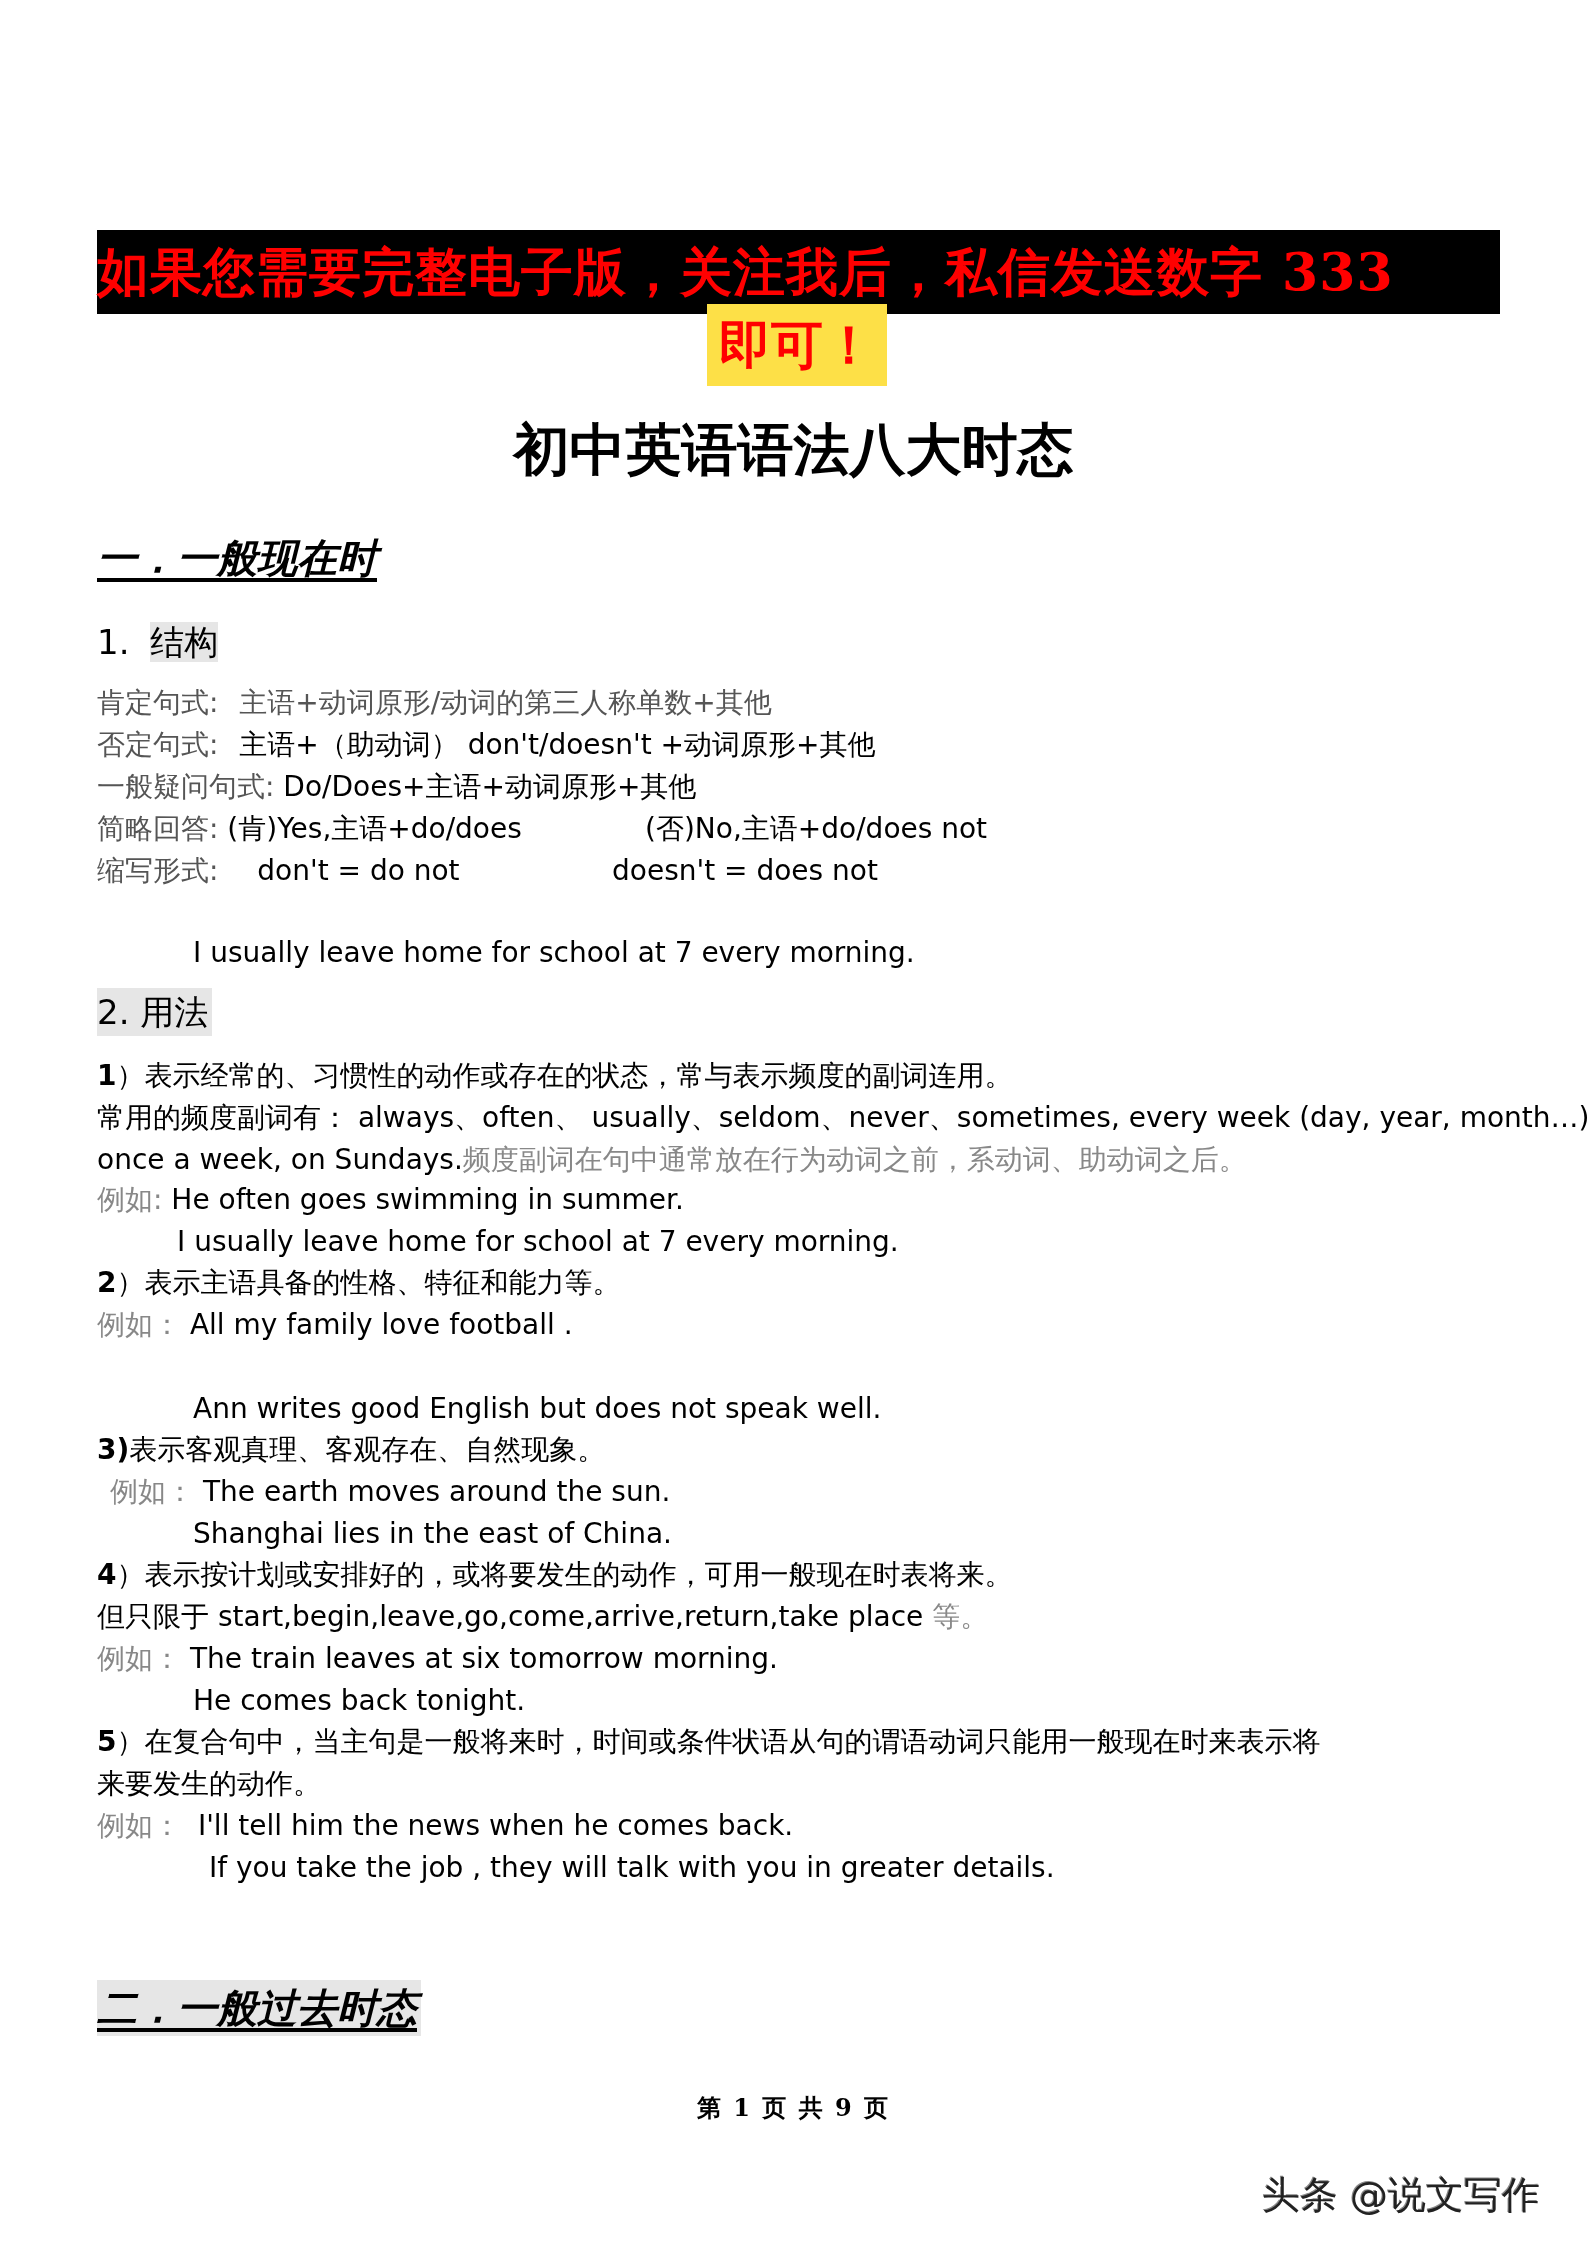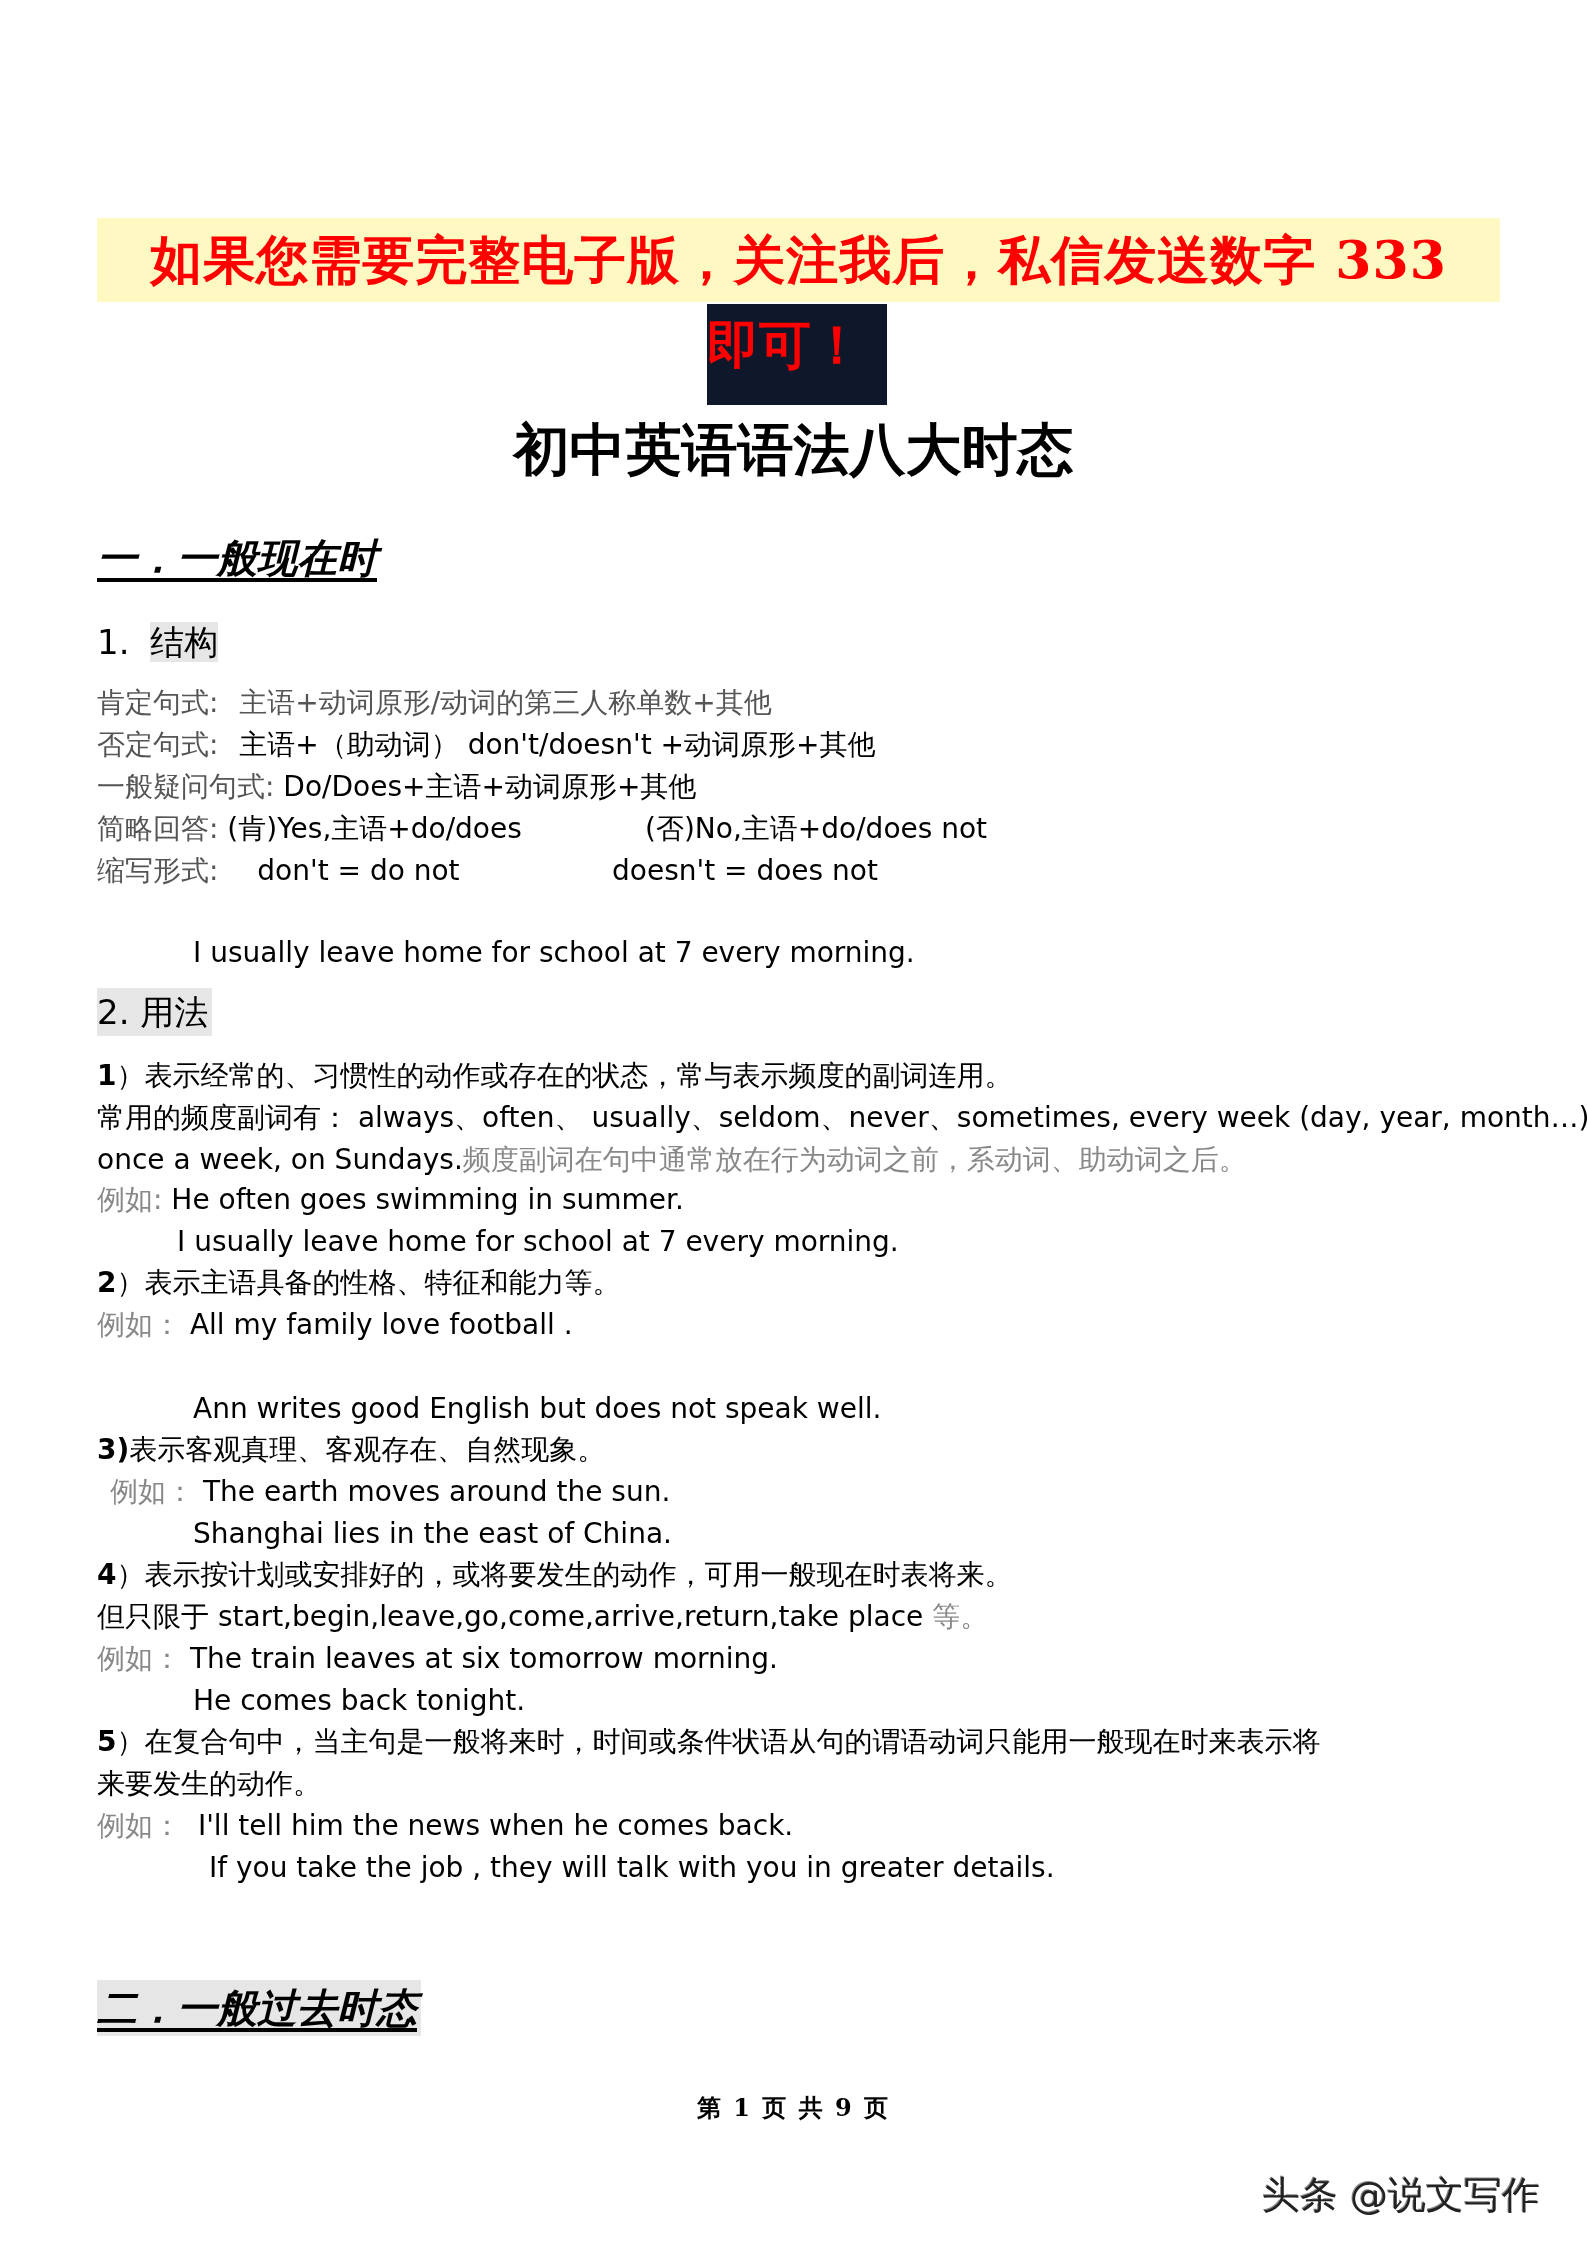--- a/index.html
+++ b/index.html
@@ -5,29 +5,29 @@
     html, body { margin: 0; padding: 0; background: #ffffff; }
     body {
       width: 1587px; height: 2245px; position: relative; overflow: hidden;
       font-family: "DejaVu Sans", "Liberation Sans", sans-serif; color: #000;
     }
     .page { position: absolute; left: 0; top: 0; width: 1587px; height: 2245px; }
     .abs { position: absolute; white-space: nowrap; }
 
     
     .promo-line1 {
-      left: 97px; top: 218px; width: 1403px; height: 84px;
-      background: #fef9c3; color: #ff0000; font-weight: bold;
-      font-size: 52px; line-height: 84px; text-align: center;
+      left: 97px; top: 230px; width: 1403px; height: 84px;
+      background: #000000; color: #ff0000; font-weight: bold;
+      font-size: 52px; line-height: 84px; 
       font-family: "DejaVu Serif", "Liberation Serif", serif; letter-spacing: 1px;
     }
     .promo-line2 {
-      left: 707px; top: 304px; width: 180px; height: 101px;
-      background: #0f172a; color: #ff0000; font-weight: bold;
-      font-size: 52px; line-height: 82px; text-align: left;
+      left: 707px; top: 304px; width: 180px; height: 82px;
+      background: #fde047; color: #ff0000; font-weight: bold;
+      font-size: 52px; line-height: 82px; text-align: center;
       font-family: "DejaVu Serif", "Liberation Serif", serif;
     }
 
     .doc-title {
       left: 0; width: 1587px; top: 410px; text-align: center;
       font-size: 56px; font-weight: bold; line-height: 80px;
     }
 
     .section-heading {
       font-size: 40px; font-style: italic; font-weight: bold;

